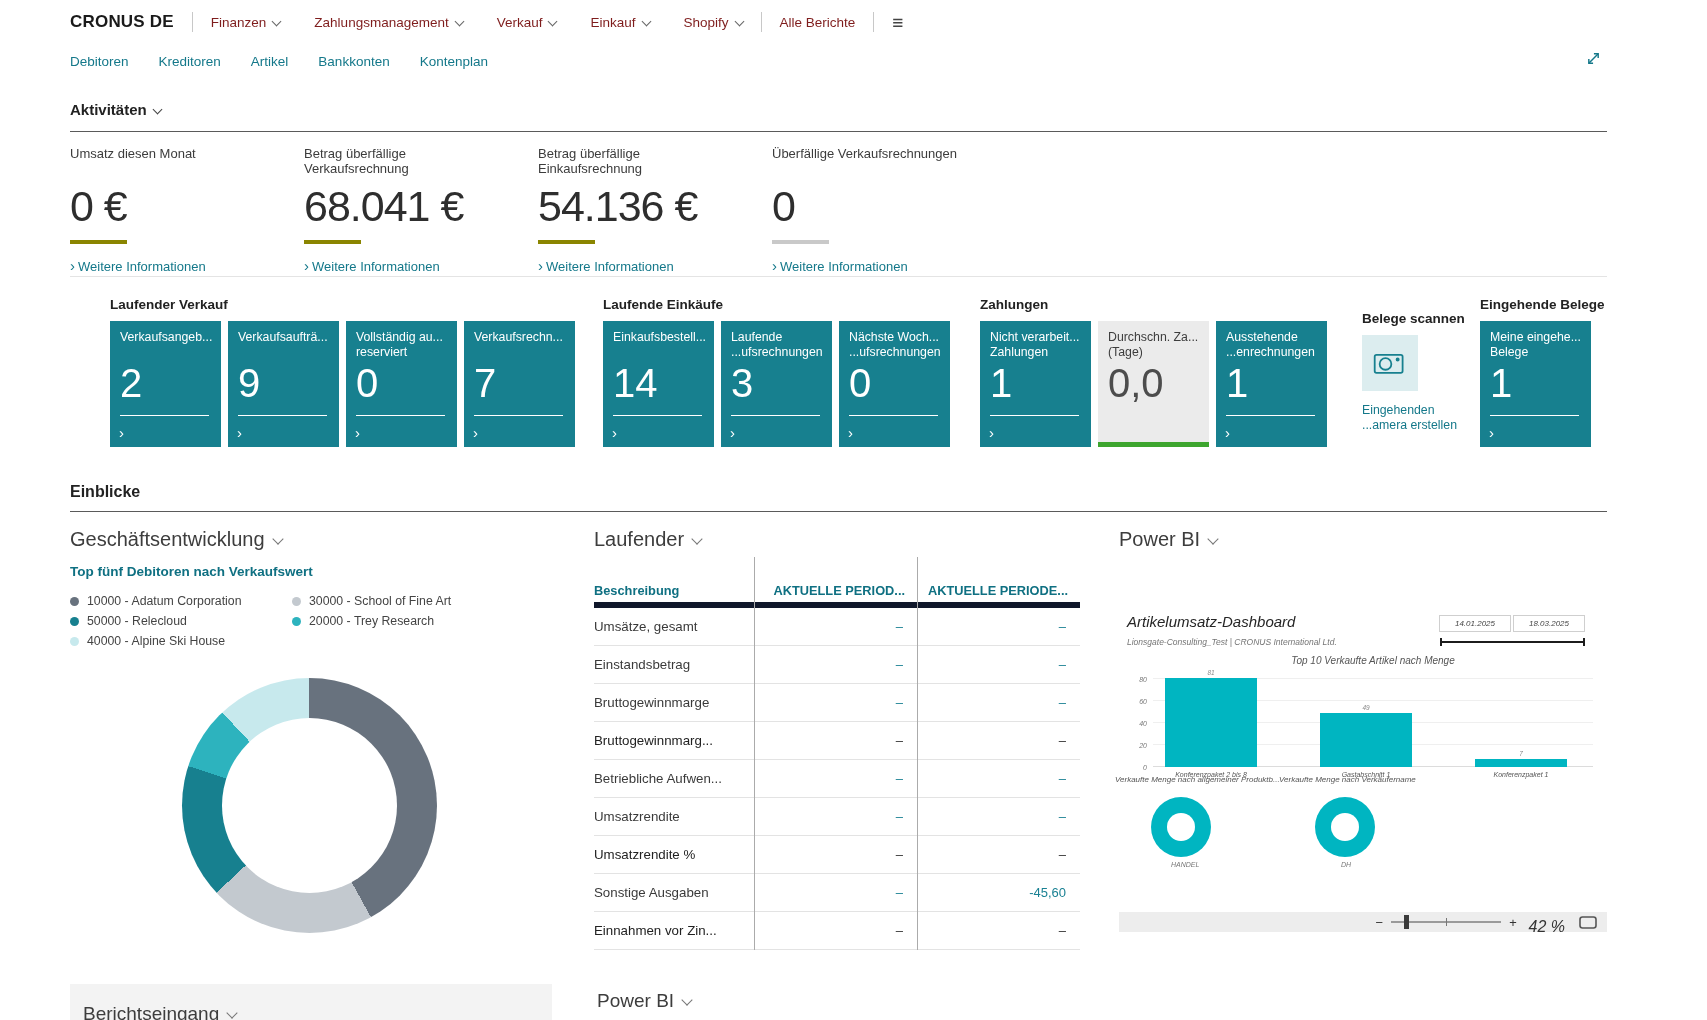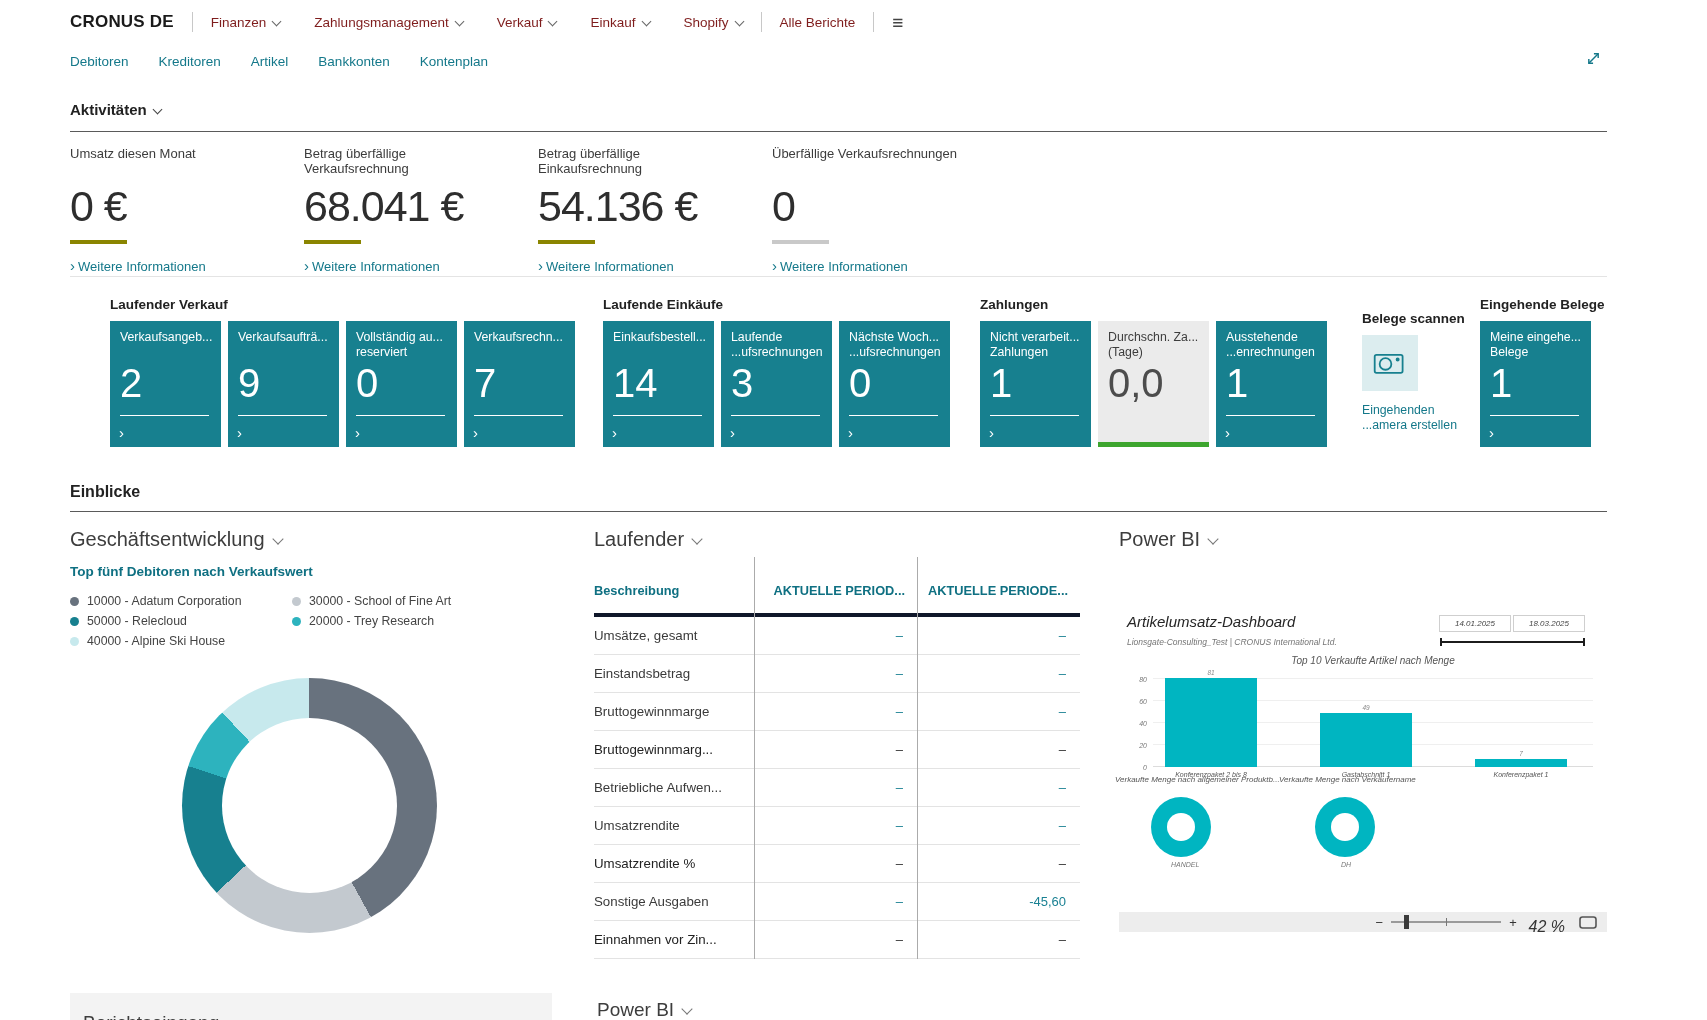--- a/index.html
+++ b/index.html
@@ -67,21 +67,21 @@
   .legend{margin-top:15px;display:grid;grid-template-columns:222px 1fr;row-gap:6px;}
   .lg-item{display:flex;align-items:center;font-size:12.3px;color:#444;}
   .lg-dot{width:9px;height:9px;border-radius:50%;margin-right:8px;flex:none;}
   .donut-big{width:255px;height:255px;border-radius:50%;margin:30px 0 0 112px;position:relative;}
   .donut-big .hole{position:absolute;inset:40px;border-radius:50%;background:#fff;}
 
   
   .tb{position:relative;margin-top:32px;}
   .tb .vline{position:absolute;top:-26px;bottom:0;width:1px;background:#ababab;}
   .tb .vl1{left:160px;}.tb .vl2{left:323px;}
-  .tb-head{display:grid;grid-template-columns:160px 163px 163px;padding-bottom:15px;border-bottom:4px solid #0f172a;}
+  .tb-head{display:grid;grid-template-columns:160px 163px 163px;padding-bottom:4px;border-bottom:6px solid #0f172a;}
   .tb-head .c{font-size:12.8px;font-weight:bold;color:#0f7082;}
   .tb-head .c.r{text-align:right;padding-right:12px;}
   .tb-row{display:grid;grid-template-columns:160px 163px 163px;align-items:center;height:37px;border-bottom:1px solid #e3e3e3;}
   .tb-row .lbl{font-size:13.3px;color:#3a3a3a;}
   .tb-row.b .lbl{font-weight:normal;color:#222;}
   .tb-row .val{text-align:right;padding-right:14px;font-size:13px;}
   .val .lnk{color:#1a8193;cursor:pointer;}
   .val .dk{color:#333;}
 
   

